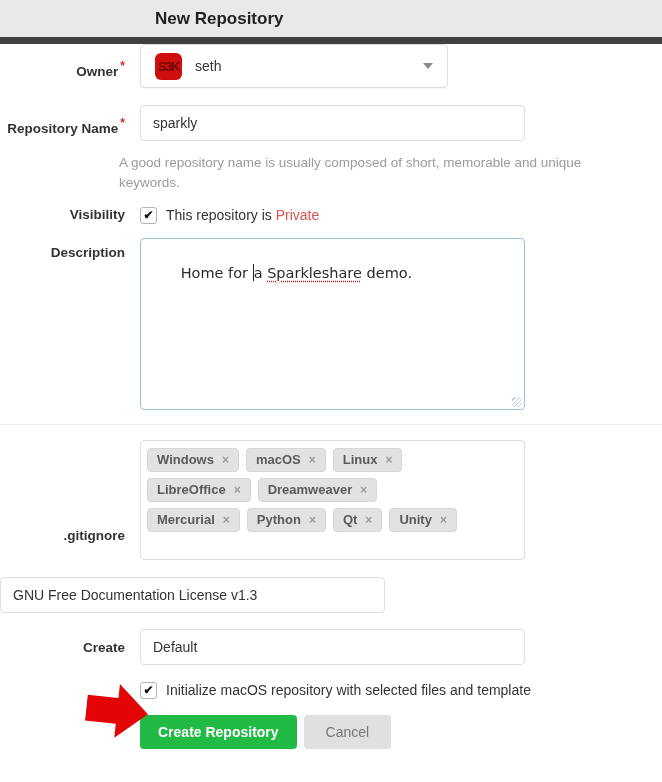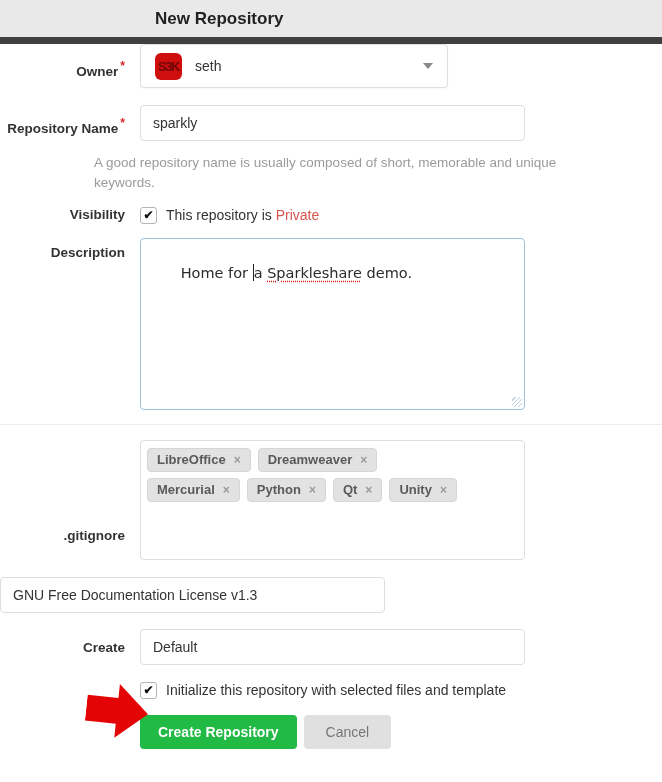--- a/index.html
+++ b/index.html
@@ -98,21 +98,21 @@
     font-family: "Liberation Sans", sans-serif;
     color: #333;
     background: #fff;
     outline: none;
   }
 
   .row-repo { margin-top: 17px; }
   .row-repo .label-col { padding-top: 11px; }
 
   .help-text {
-    margin: 12px 0 0 94px;
+    margin: 12px 0 0 119px;
     width: 495px;
     font-size: 13.5px;
     color: #9b9b9b;
     line-height: 1.5;
   }
 
   
   .checkbox {
     width: 17px;
     height: 17px;
@@ -289,38 +289,39 @@
       <span>Home for </span><span class="caret"></span><span>a </span><span class="misspelled">Sparkleshare</span><span> demo.</span>
       <span class="resize-handle"></span>
     </div>
   </div>
 
   <div class="divider"></div>
 
   <div class="row row-gitignore">
     <div class="label-col">.gitignore</div>
     <div class="tags-box">
+        <div class="tag-row"><span class="tag"><span>Windows</span><span class="tag-remove">×</span></span><span class="tag"><span>macOS</span><span class="tag-remove">×</span></span><span class="tag"><span>Linux</span><span class="tag-remove">×</span></span></div>
         <div class="tag-row"><span class="tag"><span>LibreOffice</span><span class="tag-remove">×</span></span><span class="tag"><span>Dreamweaver</span><span class="tag-remove">×</span></span></div>
         <div class="tag-row"><span class="tag"><span>Mercurial</span><span class="tag-remove">×</span></span><span class="tag"><span>Python</span><span class="tag-remove">×</span></span><span class="tag"><span>Qt</span><span class="tag-remove">×</span></span><span class="tag"><span>Unity</span><span class="tag-remove">×</span></span></div>
       </div>
   </div>
 
   <div class="row row-license">
     <input class="text-input" type="text" value="GNU Free Documentation License v1.3" style="">
   </div>
 
   <div class="row row-readme">
     <div class="label-col">Create</div>
     <input class="text-input" type="text" value="Default" style="">
   </div>
 
   <div class="row row-init">
     <div class="label-col"></div>
     <span class="checkbox">✔</span>
-    <span class="init-text">Initialize this repository with selected files and template</span>
+    <span class="init-text">Initialize macOS repository with selected files and template</span>
   </div>
 
   <div class="row row-buttons">
     <div class="label-col"></div>
     <button class="btn btn-create">Create Repository</button>
     <button class="btn btn-cancel">Cancel</button>
   </div>
 
 </div>
 

